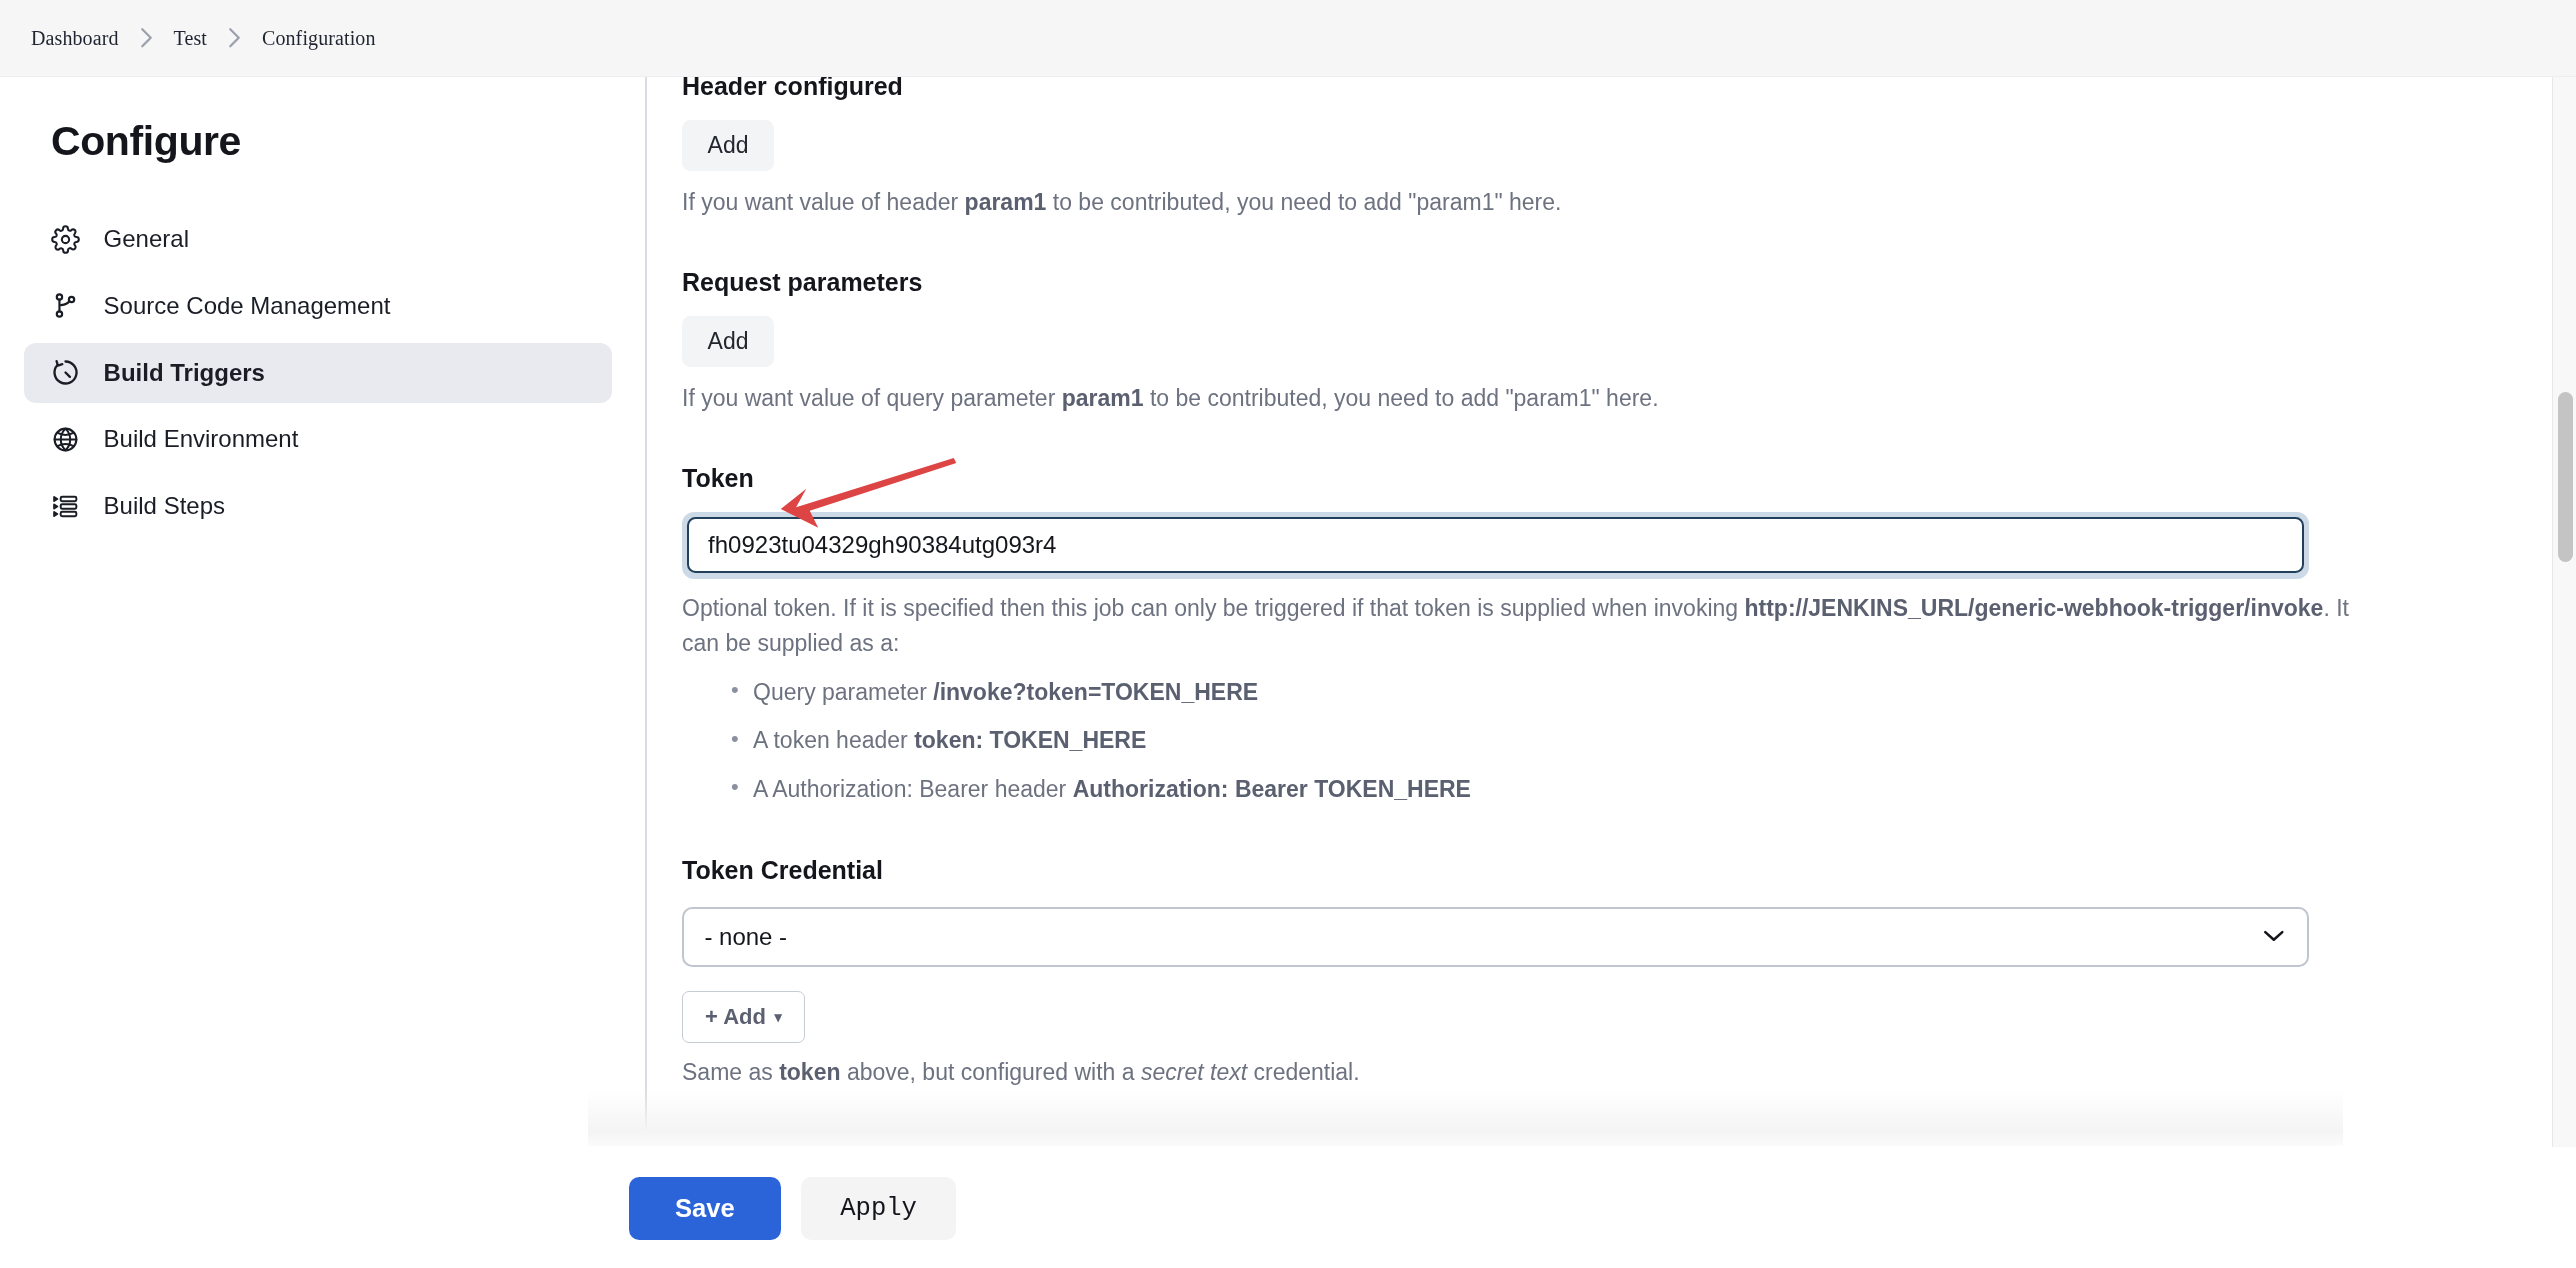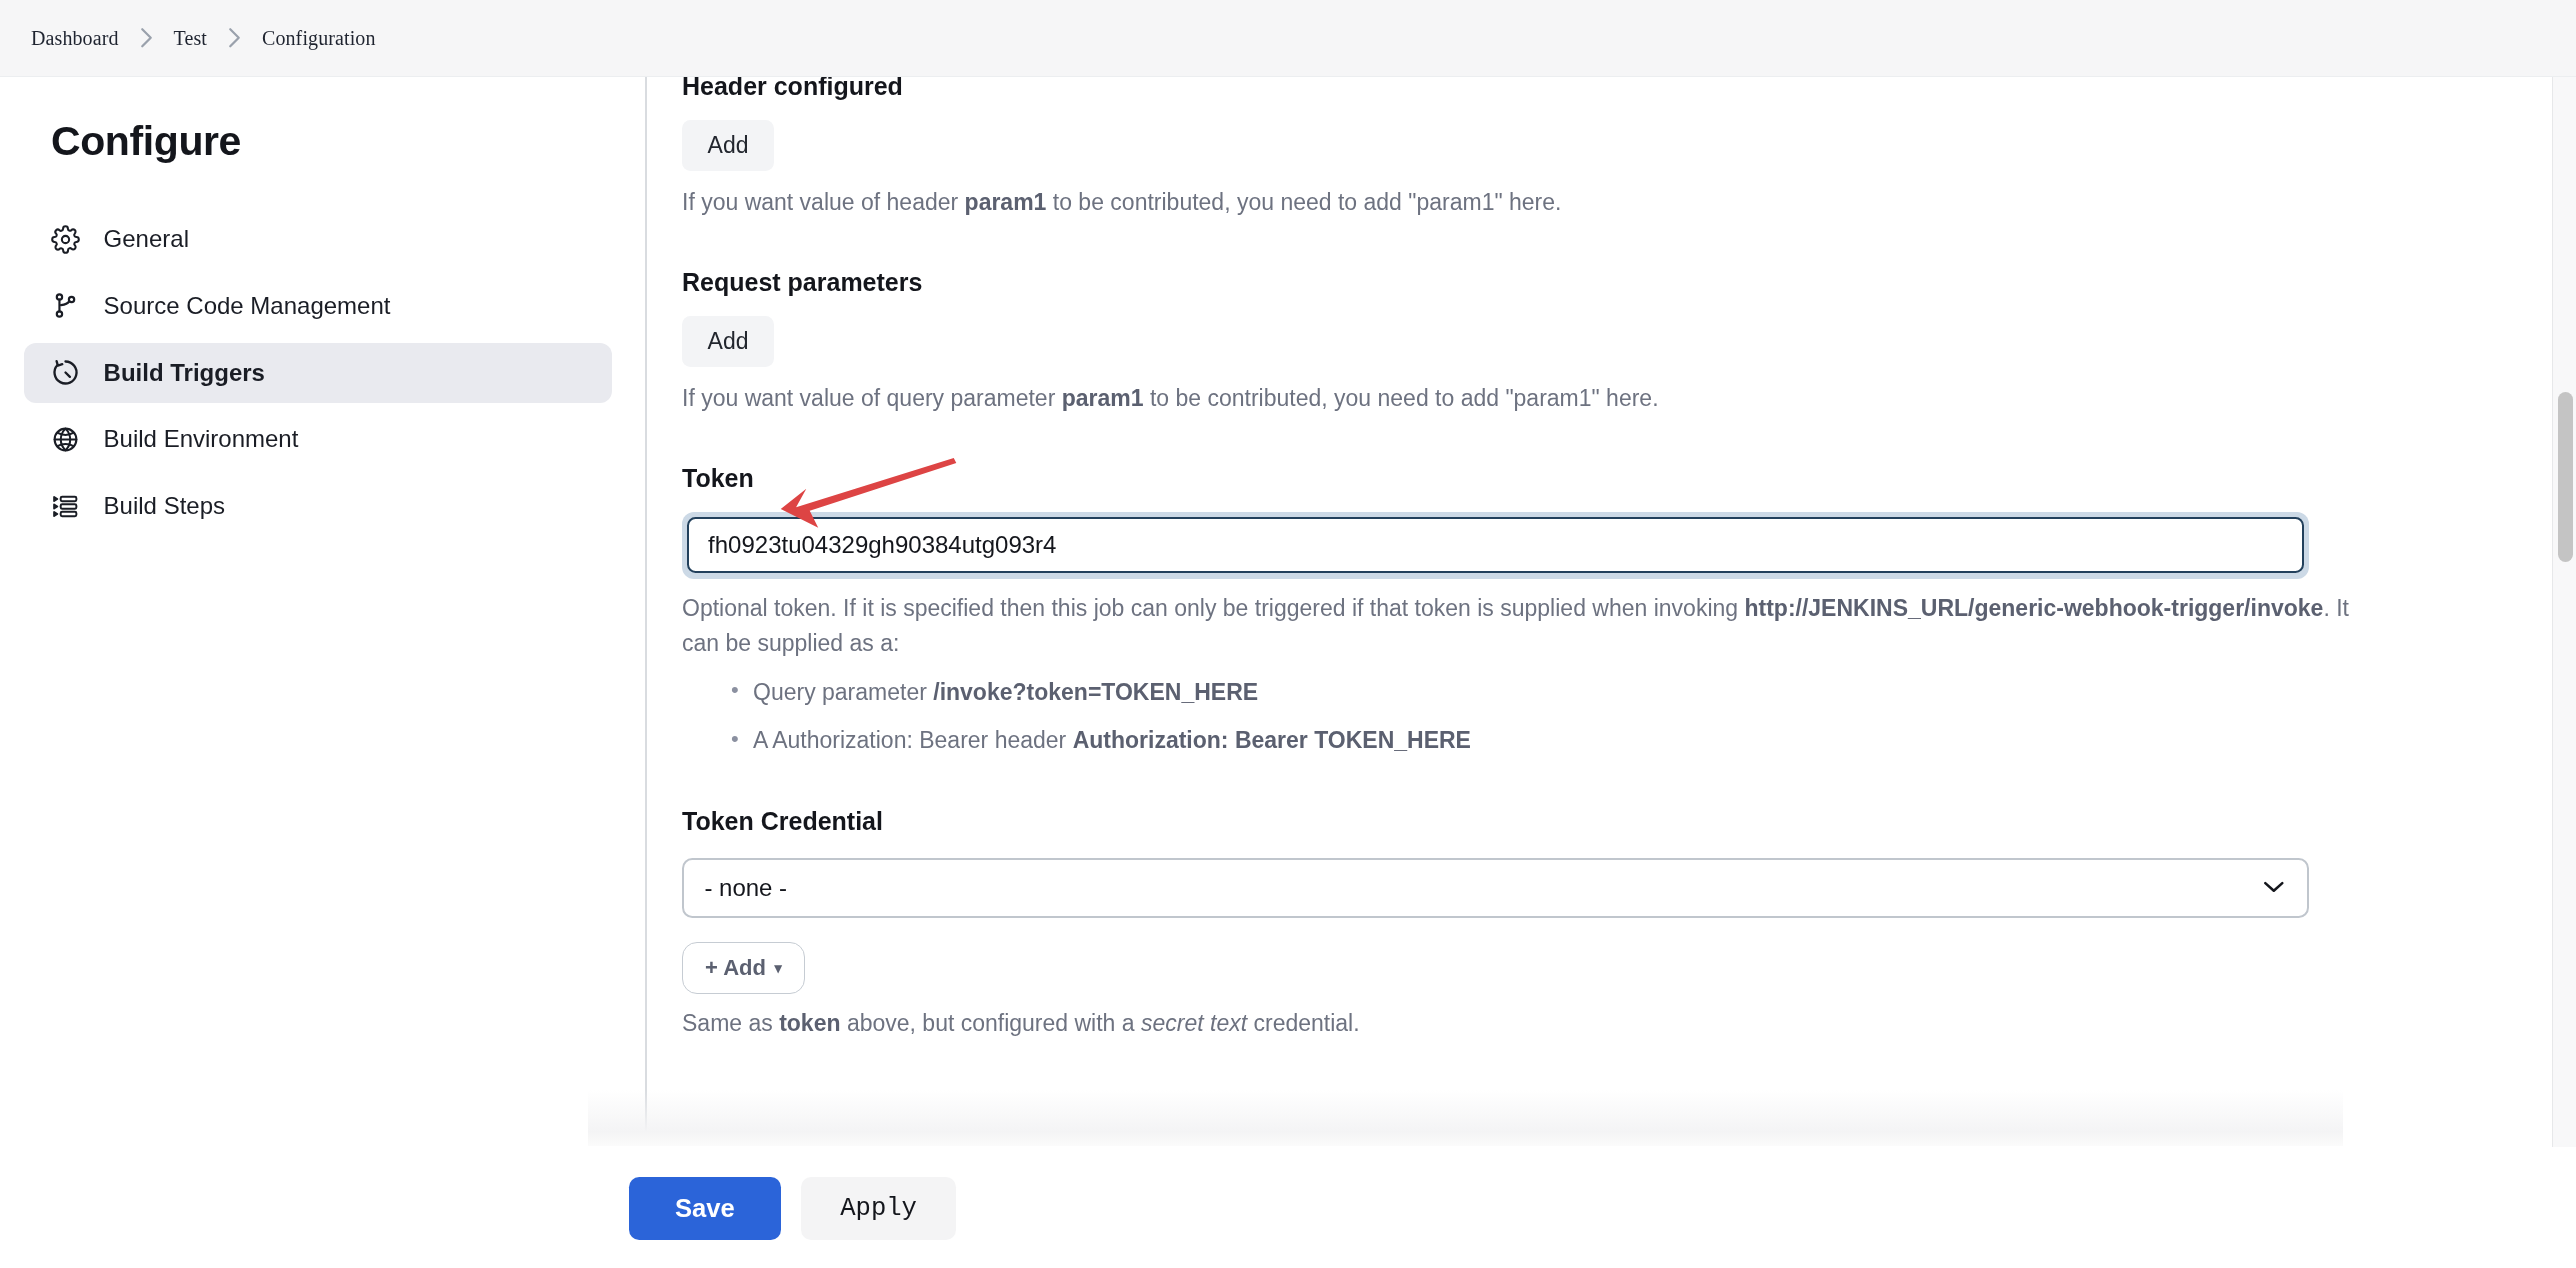--- a/index.html
+++ b/index.html
@@ -215,21 +215,21 @@
     transform: translateY(-50%);
     pointer-events: none;
     color: #14161c;
   }
   .btn-outline {
     display: inline-flex;
     align-items: center;
     gap: 8.5px;
     background: #ffffff;
     border: 1.7px solid #c6ccd3;
-    border-radius: 15px;
+    border-radius: 7px;
     padding: 12px 22px;
     font-size: 22px;
     font-weight: 700;
     color: #5b6070;
     cursor: pointer;
     font-family: inherit;
     margin-top: 24px;
   }
   .btn-outline .caret {
     font-size: 14.5px;
@@ -432,20 +432,21 @@
           <div class="field-label" style="margin-bottom:0;">Token</div>
         </div>
         <div class="input-focus-wrap">
           <input class="text-input" type="text" value="fh0923tu04329gh90384utg093r4" style="">
         </div>
         <div class="help" style="margin-top:12px;">
           <span>Optional token. If it is specified then this job can only be triggered if that token is supplied when invoking </span><b>http://JENKINS_URL/generic-webhook-trigger/invoke</b><span>. It can be supplied as a:</span>
         </div>
         <ul class="bullets">
           <li><span>Query parameter </span><b>/invoke?token=TOKEN_HERE</b></li>
+          <li><span>A token header </span><b>token: TOKEN_HERE</b></li>
           <li><span>A Authorization: Bearer header </span><b>Authorization: Bearer TOKEN_HERE</b></li>
         </ul>
       </div>
 
       <div class="section">
         <div class="field-label">Token Credential</div>
         <div class="select-wrap">
           <div class="select-box">
             <span>- none -</span>
           </div>

